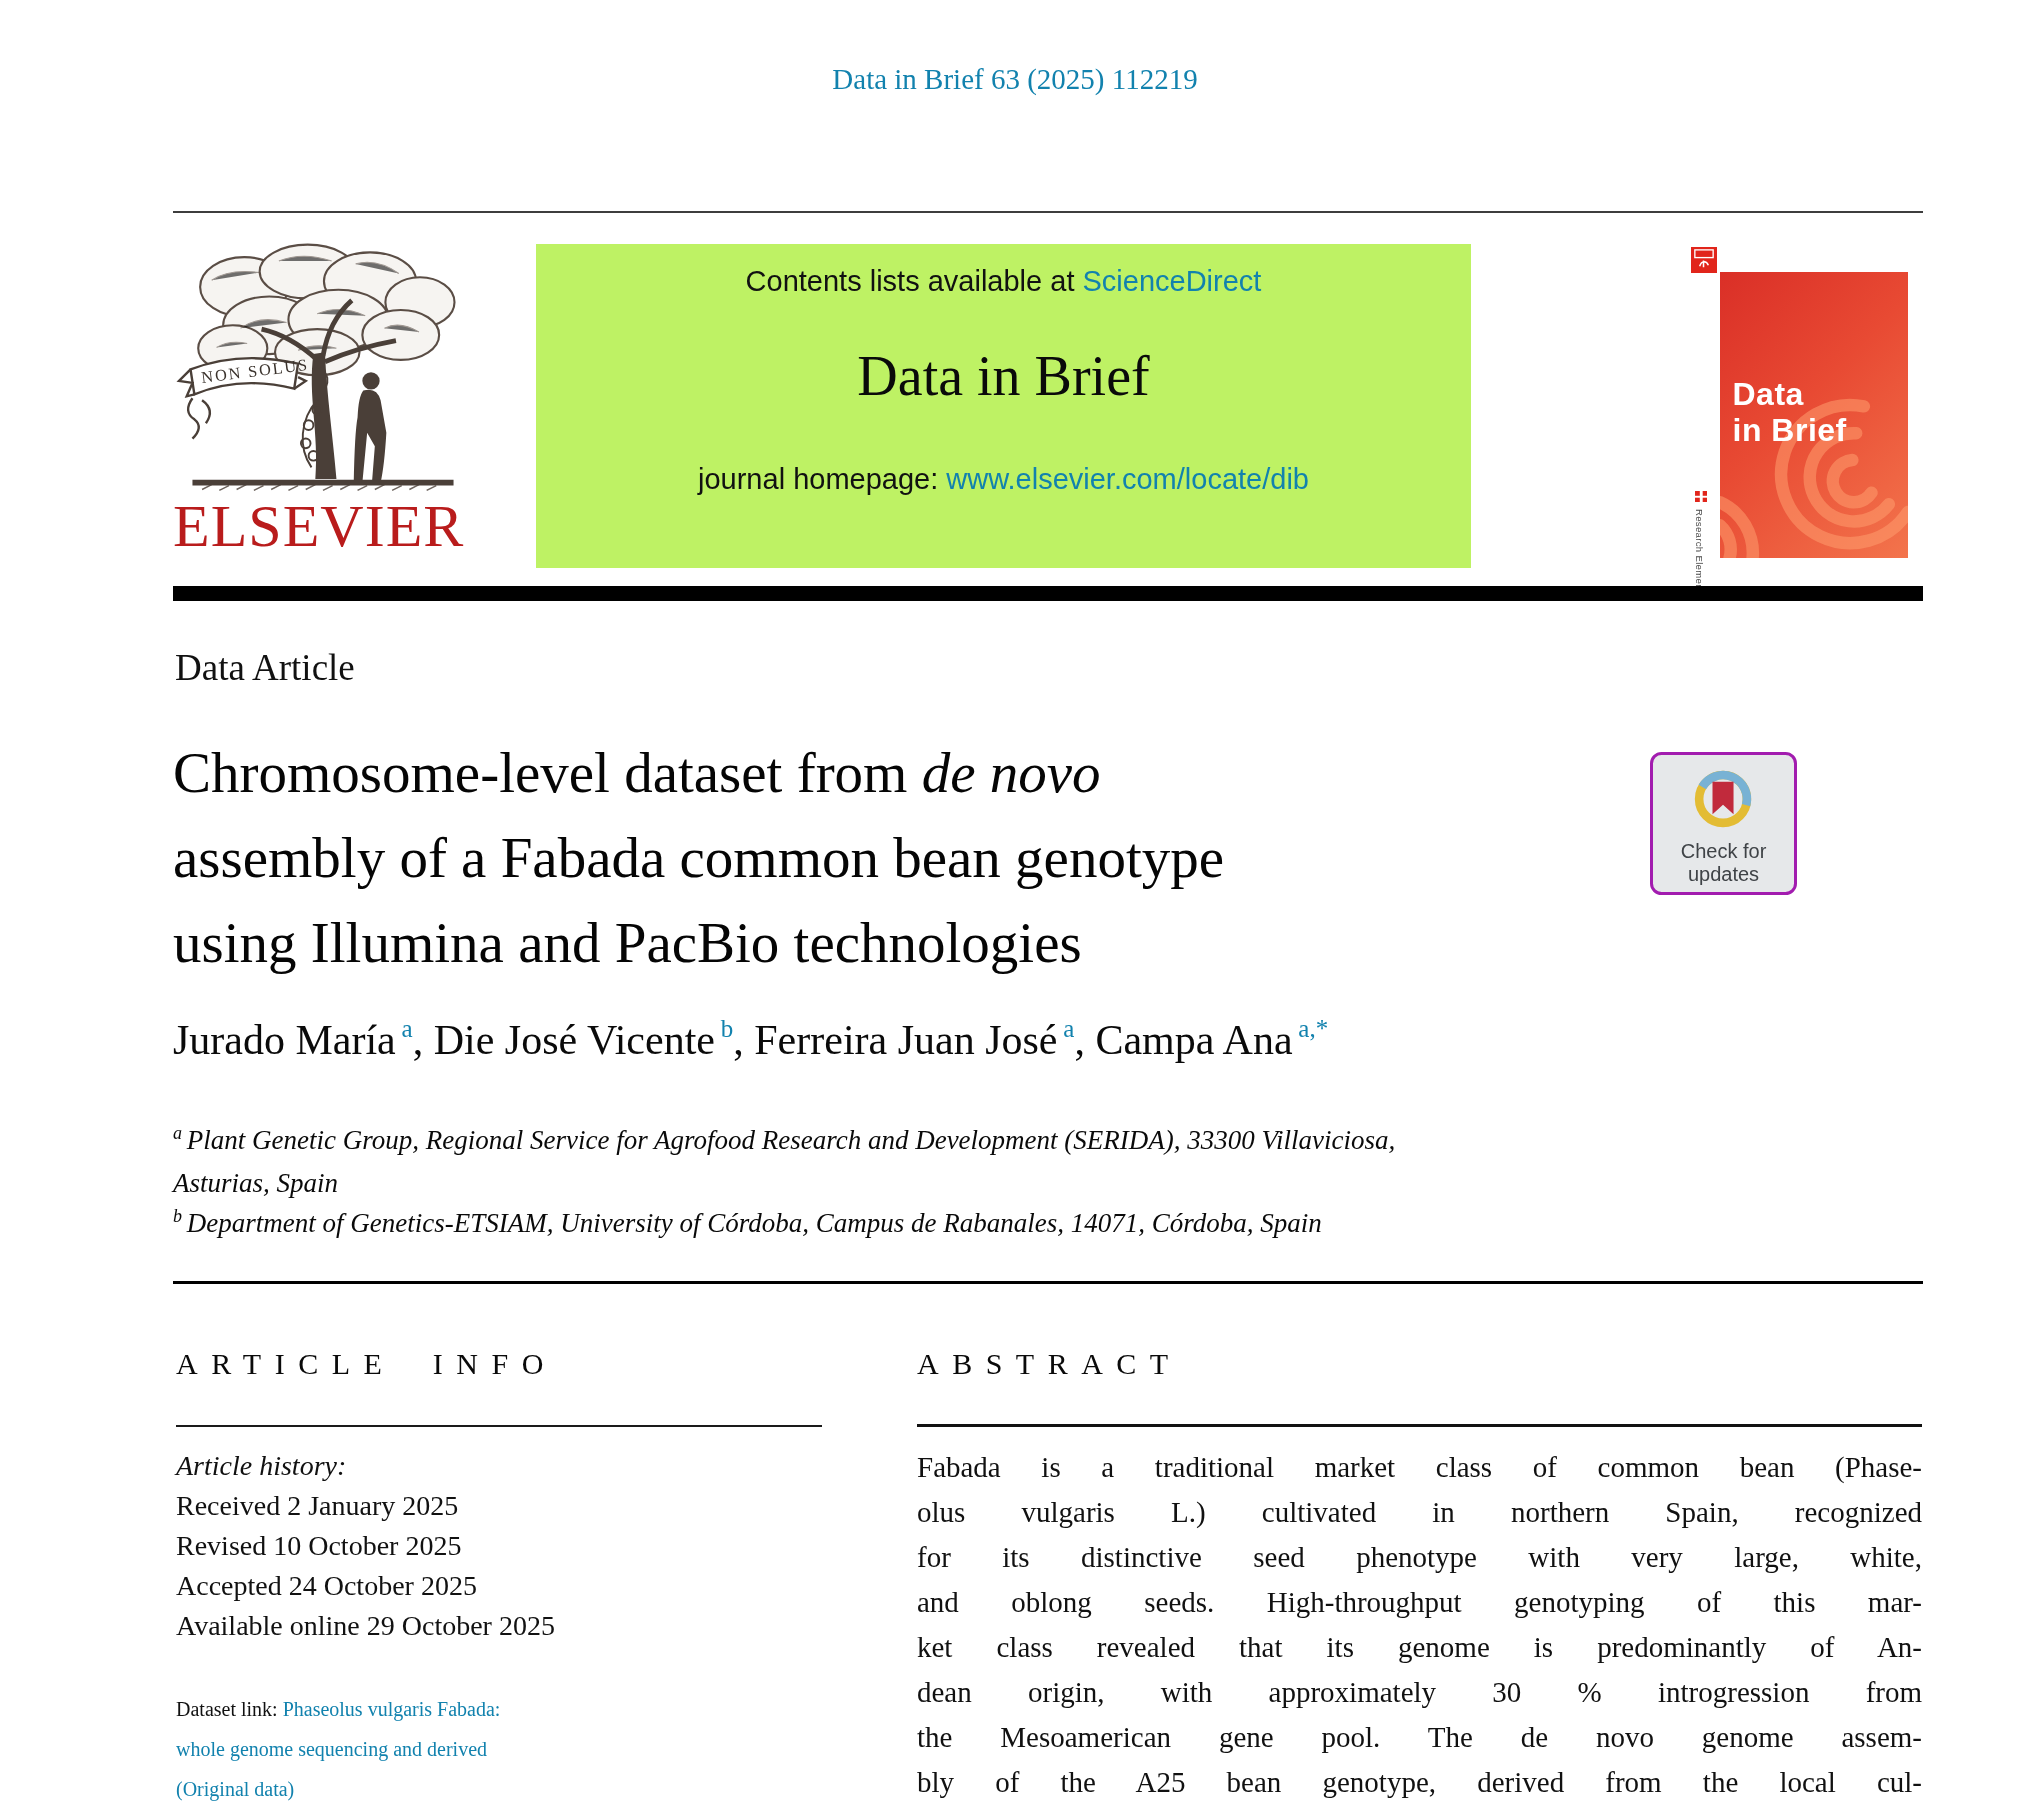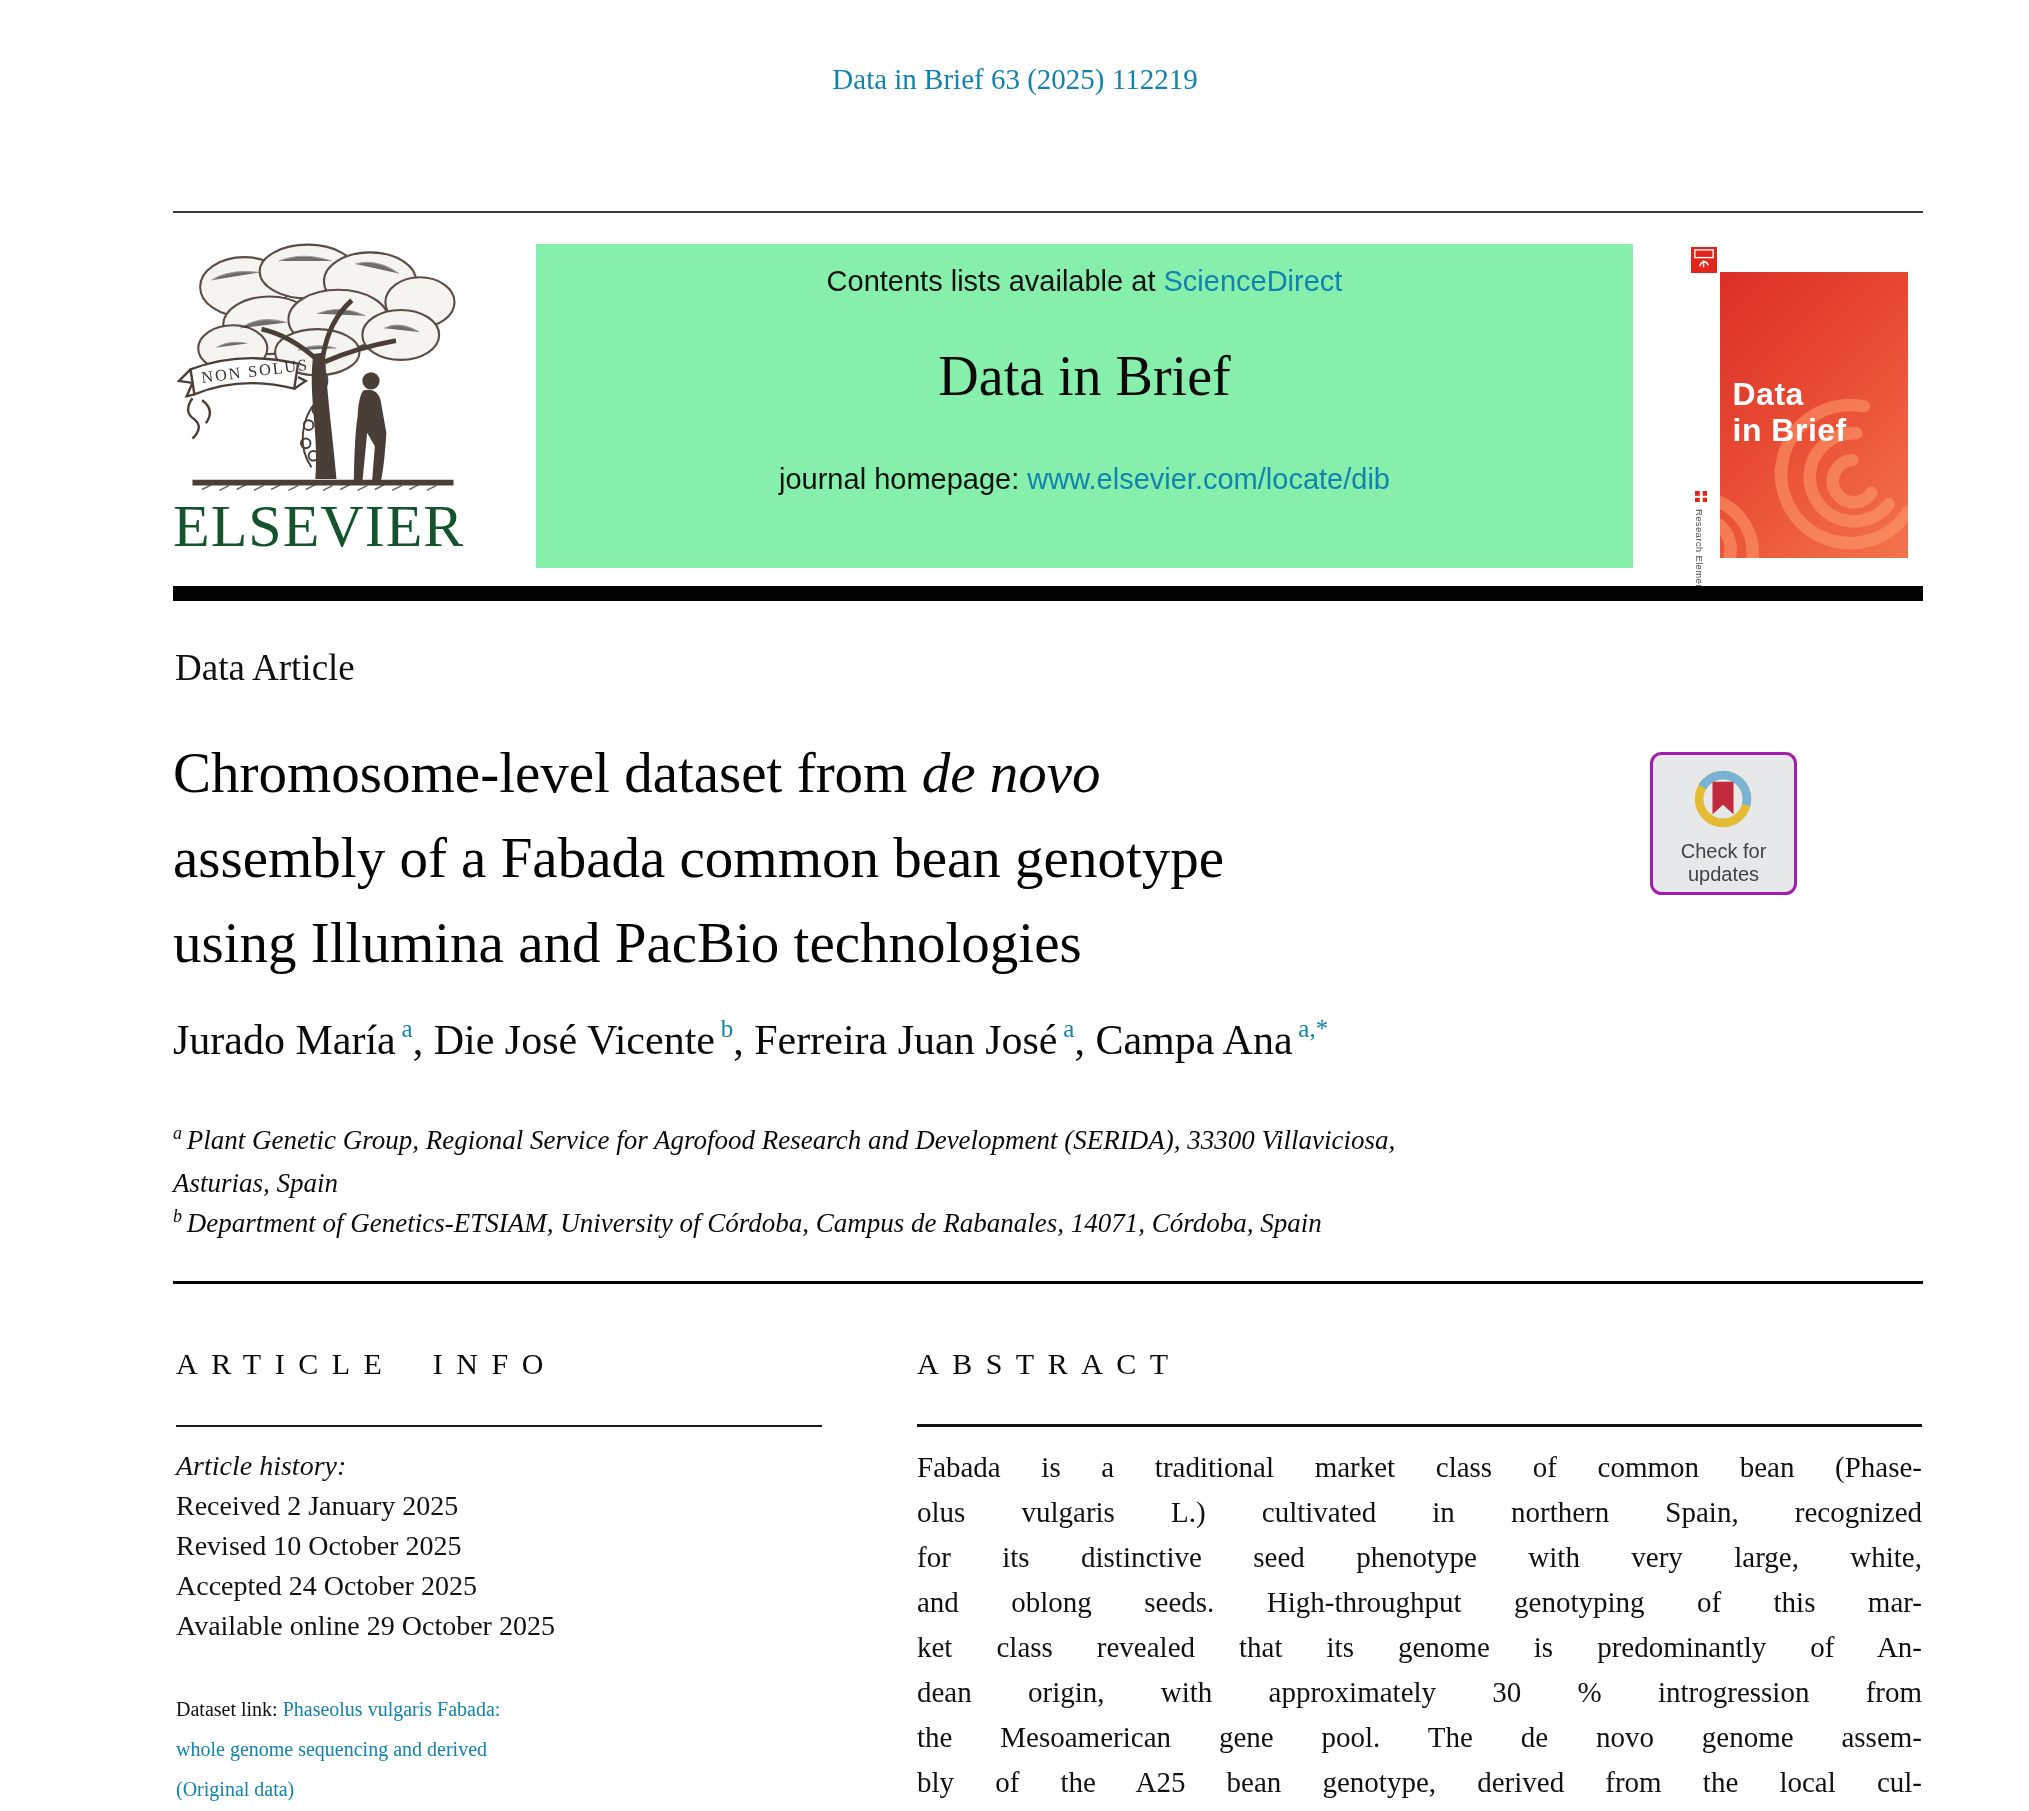--- a/index.html
+++ b/index.html
@@ -17,22 +17,22 @@
   .rule-top{position:absolute;left:173px;top:211px;width:1750px;height:1.9px;background:#3d3d3d;}
   .black-bar{position:absolute;left:173px;top:586px;width:1750px;height:15.4px;background:#000;}
   .rule-mid{position:absolute;left:173px;top:1281px;width:1750px;height:2.9px;background:#000;}
   .rule-info{position:absolute;left:176px;top:1425px;width:646px;height:1.9px;background:#1a1a1a;}
   .rule-abs{position:absolute;left:917px;top:1424px;width:1005px;height:2.9px;background:#111;}
 
   
   .masthead{position:absolute;left:173px;top:231px;width:1750px;height:336px;}
   .tree-logo{position:absolute;left:0px;top:5.8px;width:300px;height:263px;}
   .elsevier-word{position:absolute;left:0px;top:265px;font-size:60px;line-height:61px;
-    color:#14532d;letter-spacing:1px;font-family:"Liberation Serif",serif;}
-  .banner{position:absolute;left:363px;top:12.5px;width:1097px;height:324px;background:#86efac;
+    color:#b91c1c;letter-spacing:1px;font-family:"Liberation Serif",serif;}
+  .banner{position:absolute;left:363px;top:12.5px;width:935px;height:324px;background:#bef264;
     text-align:center;}
   .contents-line{margin-top:21px;font-family:"Liberation Sans",sans-serif;font-size:29px;color:#111;}
   .journal-big{margin-top:46px;font-size:56px;color:#0a0a0a;}
   .homepage-line{margin-top:55px;font-family:"Liberation Sans",sans-serif;font-size:29px;color:#111;}
 
   
   .mini-logo{position:absolute;left:1518px;top:16.3px;width:26px;height:26px;}
   .cover{position:absolute;left:1547px;top:41px;width:188px;height:286px;
     background:linear-gradient(135deg,#da2f27 0%,#e84a33 45%,#f3744c 100%);overflow:hidden;}
   .cover-arcs{position:absolute;left:0;top:0;width:188px;height:286px;}

